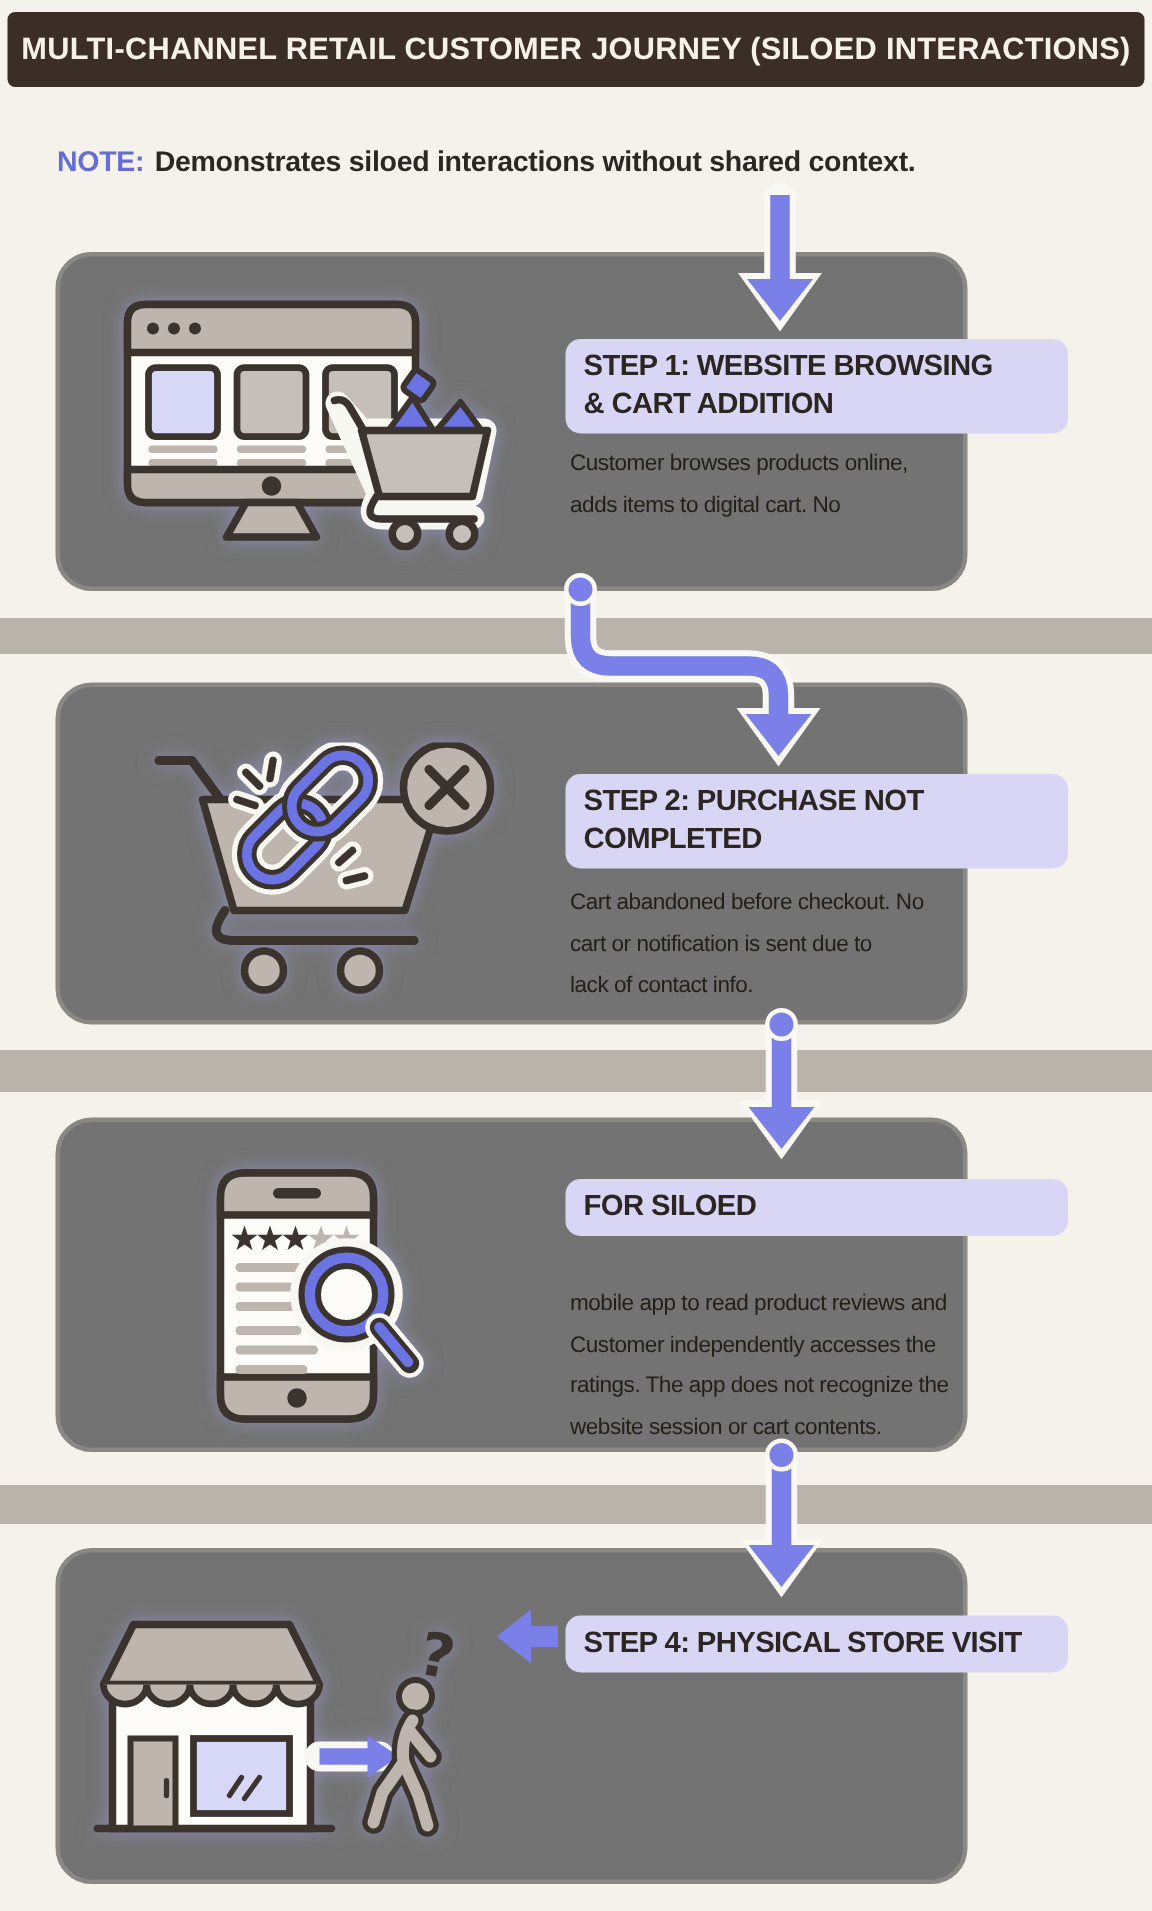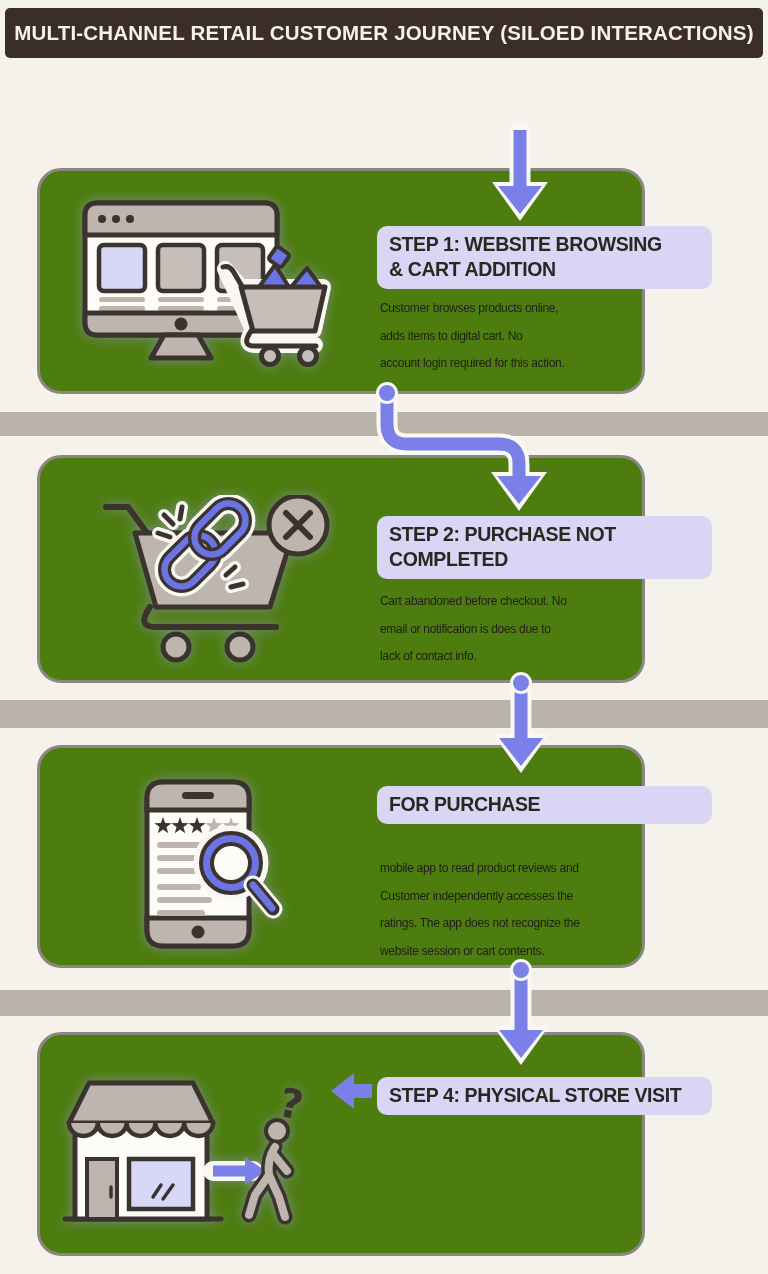--- a/index.html
+++ b/index.html
@@ -18,45 +18,48 @@
   }
   .note{
     position:absolute;left:38px;top:98px;font-size:19px;font-weight:700;
     letter-spacing:-.2px;white-space:nowrap;
   }
   .note .note-label{color:#666dd6;margin-right:7px;}
   .note .note-text{color:#2b2723;}
   .divider{position:absolute;left:0;right:0;background:#bab3ac;z-index:1;}
   .card{
     position:absolute;left:37px;width:608px;box-sizing:border-box;
-    background:#4d7c0f;border:3px solid #8b8884;border-radius:24px;z-index:2;
+    background:#737373;border:3px solid #8b8884;border-radius:24px;z-index:2;
   }
   .icon{position:absolute;filter:drop-shadow(0 0 6px rgba(163,163,238,.5));}
   .badge{
     position:absolute;left:337px;width:335px;box-sizing:border-box;
     background:#d8d6f4;border-radius:10px;padding:6px 12px 7px;
     font-weight:700;font-size:19.5px;line-height:25px;letter-spacing:-.4px;color:#2b2622;
   }
   .badge div{white-space:nowrap;}
   .body-text{
     position:absolute;left:340px;width:352px;
-    font-size:12px;line-height:27.5px;letter-spacing:-.3px;color:#232019;
+    font-size:15px;line-height:27.5px;letter-spacing:-.3px;color:#232019;
   }
   .body-text div{white-space:nowrap;}
   .overlay{position:absolute;left:0;top:0;width:768px;height:1274px;z-index:3;pointer-events:none;}
 </style>
 </head>
 <body>
 
 <div class="stage">
 
   <div class="header-bar">
     <div class="title">MULTI-CHANNEL RETAIL CUSTOMER JOURNEY (SILOED INTERACTIONS)</div>
   </div>
 
+  <div class="note">
+    <span class="note-label">NOTE:</span><span class="note-text">Demonstrates siloed interactions without shared context.</span>
+  </div>
 
   <div class="divider" style="top:412px;height:24px"></div>
   <div class="divider" style="top:700px;height:28px"></div>
   <div class="divider" style="top:990px;height:26px"></div>
 
   <section class="card" style="top:168px;height:226px">
     <svg class="icon" style="left:25px;top:24px" width="272" height="172" viewBox="0 0 272 172">
       <defs>
         <path id="star" d="M0 -9 L2.1 -2.9 L8.6 -2.8 L3.4 1.1 L5.3 7.3 L0 3.6 L-5.3 7.3 L-3.4 1.1 L-8.6 -2.8 L-2.1 -2.9 Z"></path>
       </defs>
@@ -96,21 +99,20 @@
         <circle cx="243" cy="161" r="8.5" fill="#c6bfb9" stroke="#3a332e" stroke-width="5"></circle>
       </g>
     </svg>
     <div class="badge" style="top:55px">
       <div>STEP 1: WEBSITE BROWSING</div>
       <div>&amp; CART ADDITION</div>
     </div>
     <div class="body-text" style="top:124px">
       <div>Customer browses products online,</div>
       <div>adds items to digital cart. No</div>
-      <div>account login required for this action.</div>
     </div>
   </section>
 
   <section class="card" style="top:455px;height:228px">
     <svg class="icon" style="left:58px;top:37px" width="245" height="172" viewBox="0 0 245 172">
       <path d="M8 12 H30 L49 38" fill="none" stroke="#3a332e" stroke-width="6" stroke-linecap="round" stroke-linejoin="round"></path>
       <path d="M37 38 H195 L172 112 H58 Z" fill="#bdb5ae" stroke="#3a332e" stroke-width="5" stroke-linejoin="round"></path>
       <path d="M52 112 Q38 132 58 132 H178" fill="none" stroke="#3a332e" stroke-width="6" stroke-linecap="round"></path>
       <circle cx="78" cy="152" r="13" fill="#bdb5ae" stroke="#3a332e" stroke-width="5"></circle>
       <circle cx="142" cy="152" r="13" fill="#bdb5ae" stroke="#3a332e" stroke-width="5"></circle>
@@ -140,21 +142,21 @@
         <path d="M128 80 L137 72"></path>
           <path d="M133 92 L145 89"></path>
       </g>
     </svg>
     <div class="badge" style="top:58px">
       <div>STEP 2: PURCHASE NOT</div>
       <div>COMPLETED</div>
     </div>
     <div class="body-text" style="top:130px">
       <div>Cart abandoned before checkout. No</div>
-      <div>email or notification is does due to</div>
+      <div>cart or notification is sent due to</div>
       <div>lack of contact info.</div>
     </div>
   </section>
 
   <section class="card" style="top:745px;height:223px">
     <svg class="icon" style="left:103px;top:30px" width="145" height="172" viewBox="0 0 145 172">
       <rect x="4" y="4" width="102" height="164" rx="16" fill="#fdfcf8" stroke="#3a332e" stroke-width="5"></rect>
       <path d="M4 32 V20 Q4 4 20 4 H90 Q106 4 106 20 V32 Z" fill="#bdb5ae" stroke="#3a332e" stroke-width="5"></path>
       <rect x="39" y="14" width="32" height="7" rx="3.5" fill="#3a332e"></rect>
       <path d="M4 140 H106 V152 Q106 168 90 168 H20 Q4 168 4 152 Z" fill="#bdb5ae" stroke="#3a332e" stroke-width="5"></path>
@@ -177,21 +179,21 @@
       <circle cx="88" cy="85" r="34" fill="none" stroke="#f9f7f1" stroke-width="7"></circle>
       <circle cx="88" cy="85" r="19" fill="#fdfcf8"></circle>
       <circle cx="88" cy="85" r="24.5" fill="none" stroke="#6c73e2" stroke-width="11"></circle>
       <circle cx="88" cy="85" r="30" fill="none" stroke="#3a332e" stroke-width="4"></circle>
       <circle cx="88" cy="85" r="19" fill="none" stroke="#3a332e" stroke-width="4"></circle>
       <path d="M110 107 L130 131" stroke="#f9f7f1" stroke-width="19" stroke-linecap="round" fill="none"></path>
       <path d="M110 107 L130 131" stroke="#3a332e" stroke-width="13" stroke-linecap="round" fill="none"></path>
       <path d="M110 107 L129 130" stroke="#6c73e2" stroke-width="7" stroke-linecap="round" fill="none"></path>
     </svg>
     <div class="badge" style="top:38px">
-      <div>FOR PURCHASE</div>
+      <div>FOR SILOED</div>
     </div>
     <div class="body-text" style="top:107px">
       <div>mobile app to read product reviews and</div>
       <div>Customer independently accesses the</div>
       <div>ratings. The app does not recognize the</div>
       <div>website session or cart contents.</div>
     </div>
   </section>
 
   <section class="card" style="top:1032px;height:224px">

